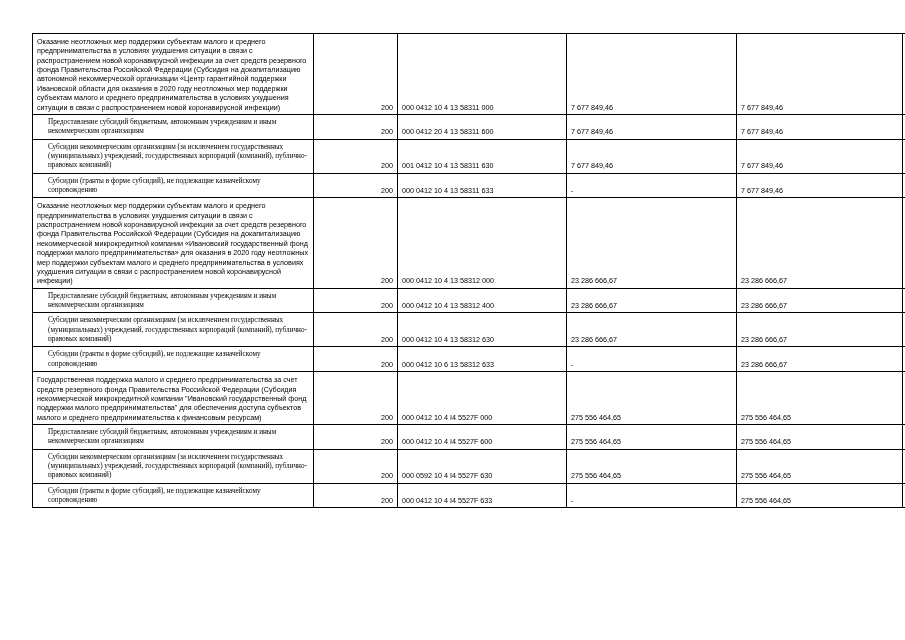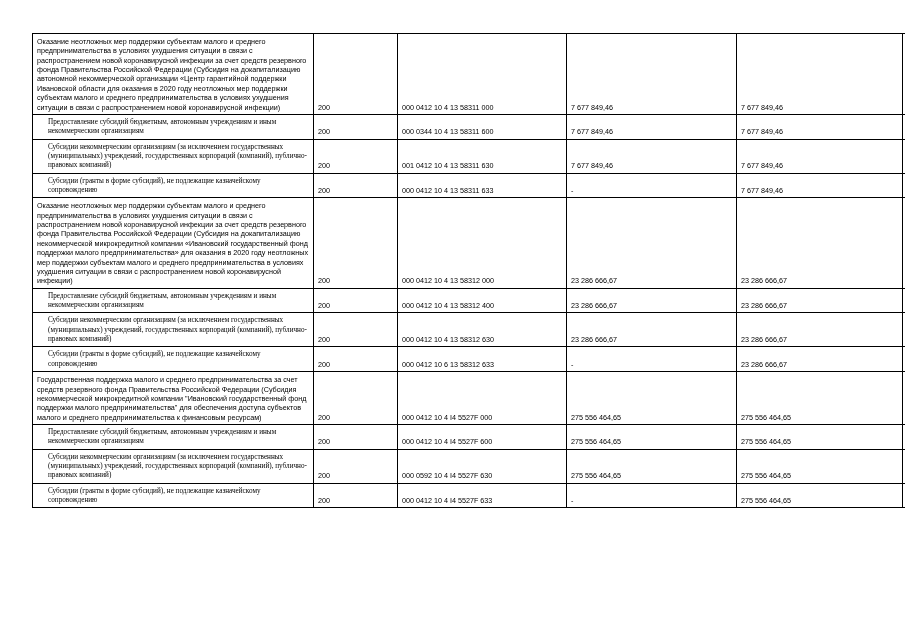--- a/index.html
+++ b/index.html
@@ -45,21 +45,21 @@
 
   td.name {
     text-align: left;
     vertical-align: top;
     padding-top: 3px;
   }
   td.name.mid {
     vertical-align: middle;
   }
   td.code {
-    text-align: left;
+    text-align: right;
     vertical-align: bottom;
     padding-bottom: 2px;
   }
   td.cls {
     text-align: left;
     vertical-align: bottom;
     padding-bottom: 2px;
   }
   td.val {
     vertical-align: bottom;
@@ -95,21 +95,21 @@
           <td class="name">Оказание неотложных мер поддержки субъектам малого и среднего предпринимательства в условиях ухудшения ситуации в связи с распространением новой коронавирусной инфекции за счет средств резервного фонда Правительства Российской Федерации (Субсидия на докапитализацию автономной некоммерческой организации «Центр гарантийной поддержки Ивановской области для оказания в 2020 году неотложных мер поддержки субъектам малого и среднего предпринимательства в условиях ухудшения ситуации в связи с распространением новой коронавирусной инфекции)</td>
           <td class="code">200</td>
           <td class="cls">000 0412 10 4 13 58311 000</td>
           <td class="val">7 677 849,46</td>
           <td class="val">7 677 849,46</td>
           <td class="tail">-</td>
         </tr>
         <tr>
           <td class="name mid indent">Предоставление субсидий бюджетным, автономным учреждениям и иным некоммерческим организациям</td>
           <td class="code">200</td>
-          <td class="cls">000 0344 10 4 13 58311 600</td>
+          <td class="cls">000 0412 20 4 13 58311 600</td>
           <td class="val">7 677 849,46</td>
           <td class="val">7 677 849,46</td>
           <td class="tail">-</td>
         </tr>
         <tr>
           <td class="name indent">Субсидии некоммерческим организациям (за исключением государственных (муниципальных) учреждений, государственных корпораций (компаний), публично-правовых компаний)</td>
           <td class="code">200</td>
           <td class="cls">001 0412 10 4 13 58311 630</td>
           <td class="val">7 677 849,46</td>
           <td class="val">7 677 849,46</td>

